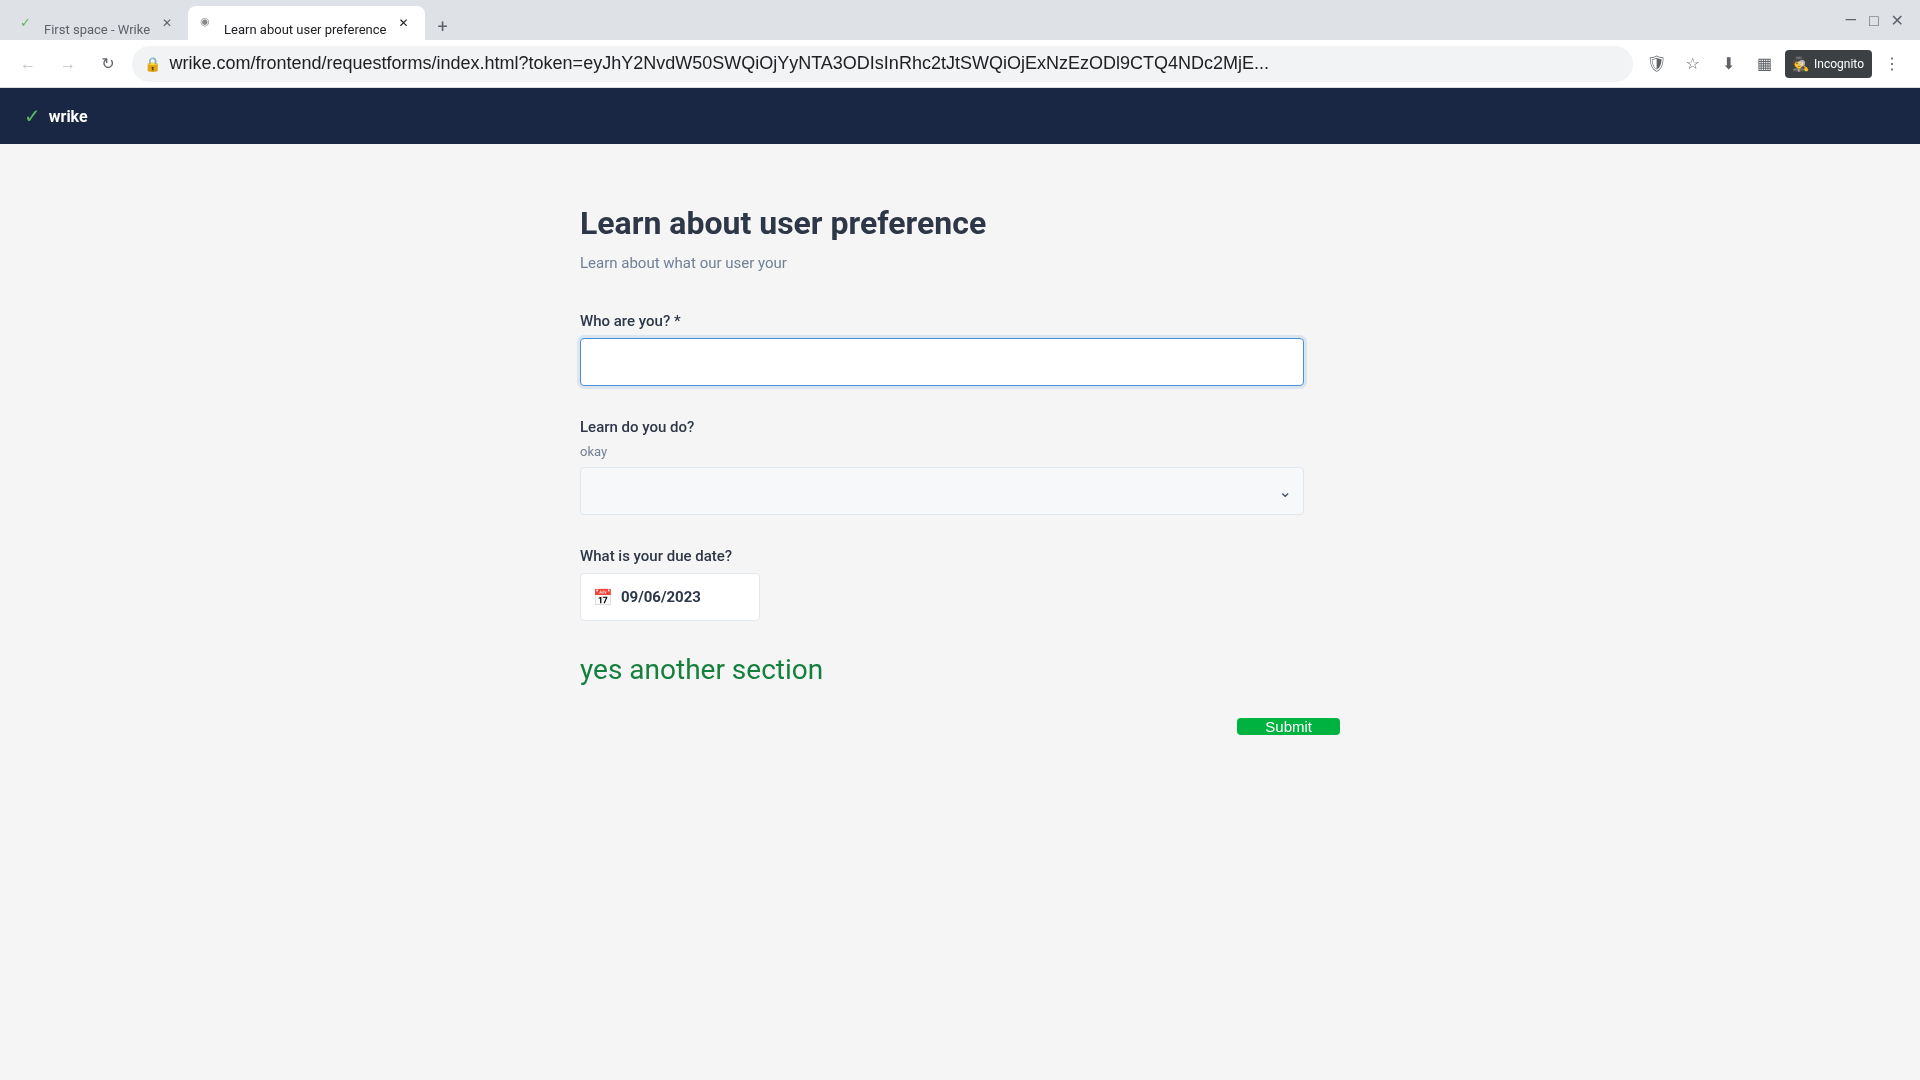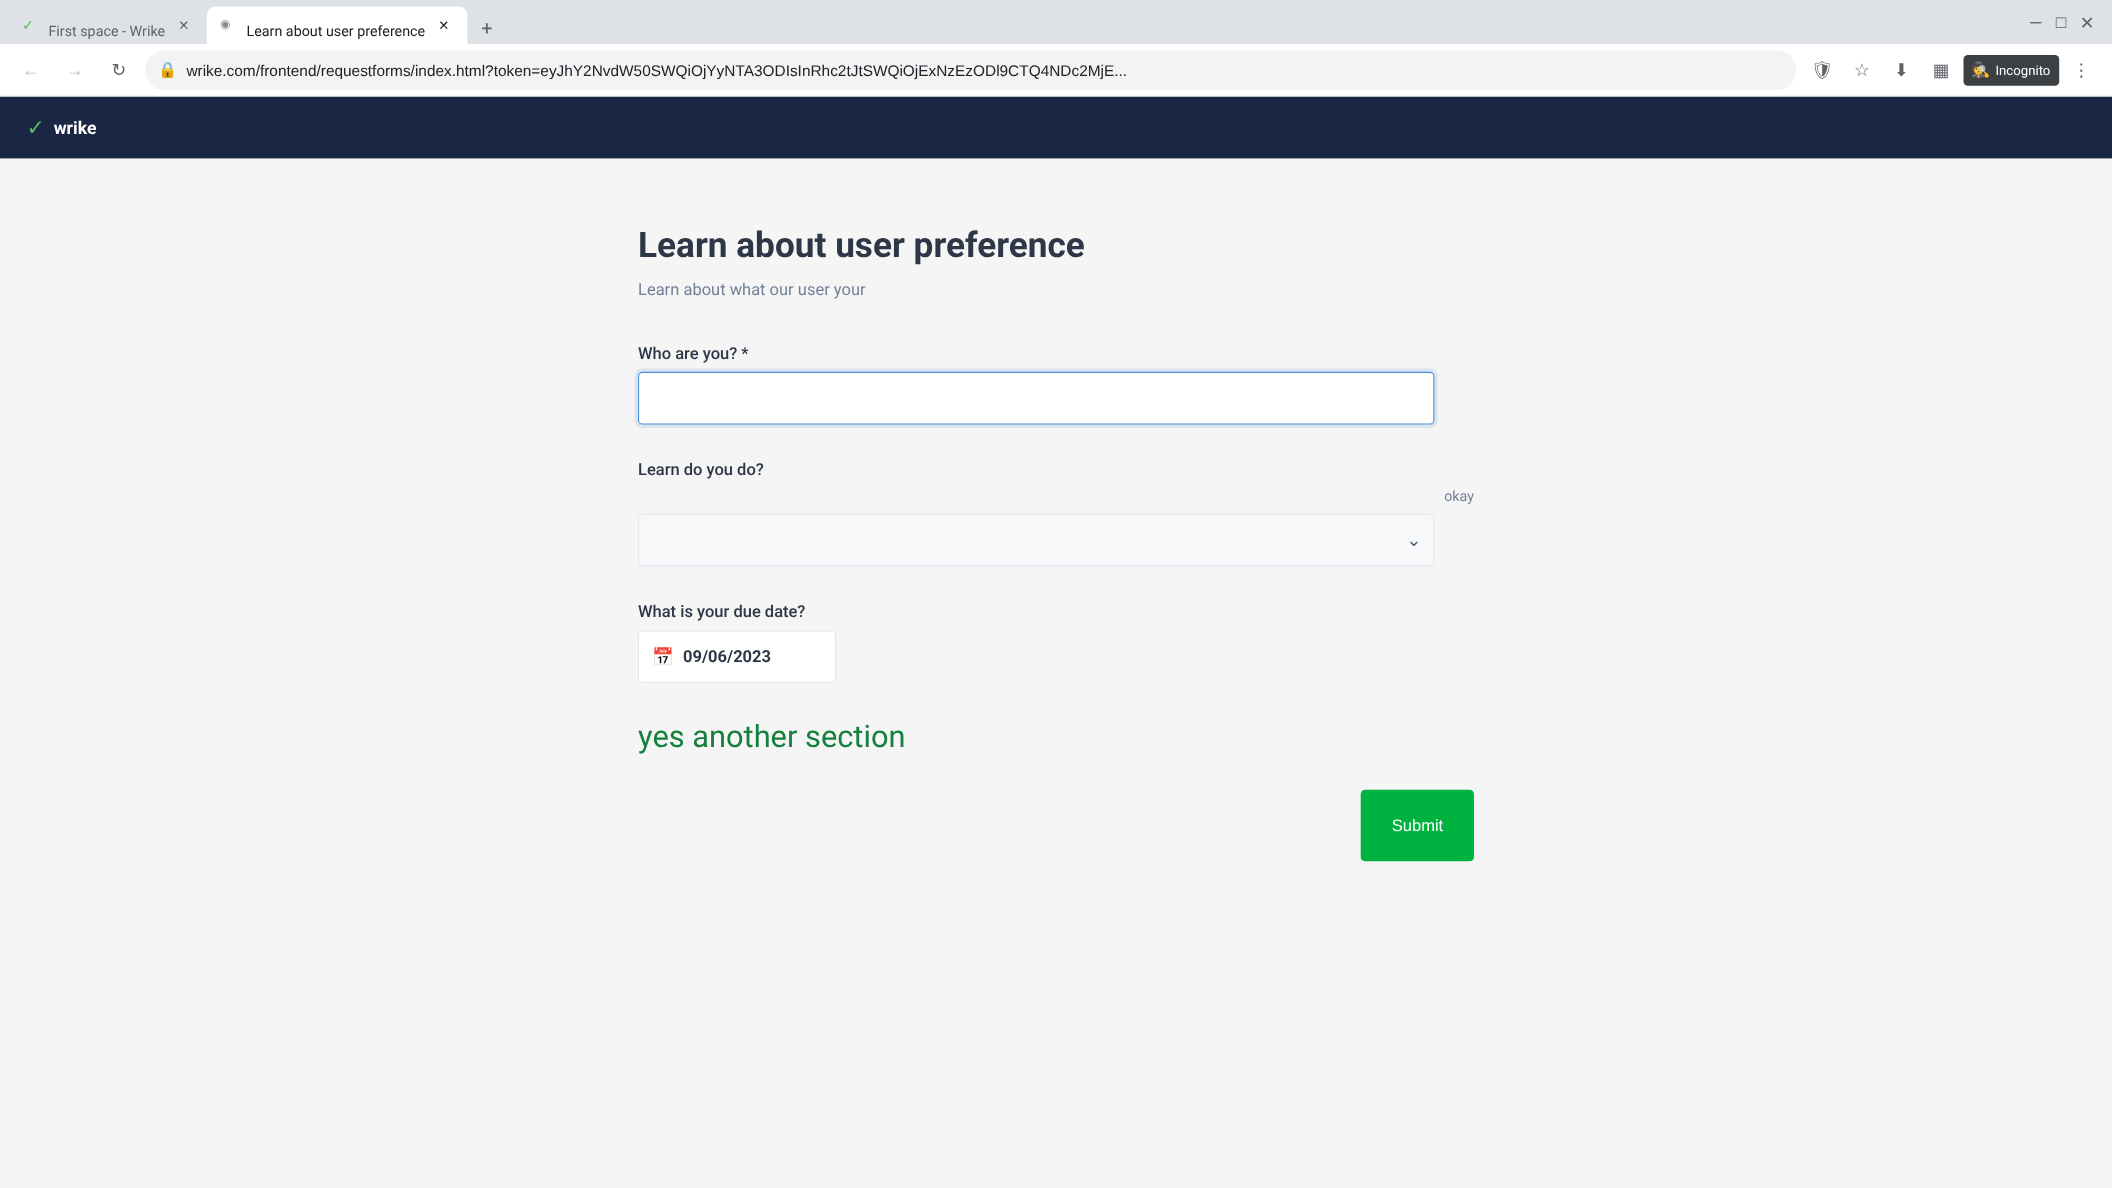--- a/index.html
+++ b/index.html
@@ -143,21 +143,21 @@
     .lock-icon {
       color: #5f6368;
       font-size: 14px;
     }
 
     .address-bar {
       flex: 1;
       background: transparent;
       border: none;
       outline: none;
-      font-size: 14px;
+      font-size: 18px;
       color: #202124;
     }
 
     .toolbar-actions {
       display: flex;
       align-items: center;
       gap: 4px;
     }
 
     .toolbar-icon-btn {
@@ -246,21 +246,20 @@
       font-weight: 500;
       margin-bottom: 8px;
       display: block;
     }
 
     .field-sublabel {
       font-size: 13px;
       color: #718096;
       margin-bottom: 8px;
       display: block;
-      text-align: right;
     }
 
     .text-input {
       width: 724px;
       height: 48px;
       border: 1.5px solid #4a90d9;
       border-radius: 4px;
       background: #ffffff;
       padding: 0 12px;
       font-size: 15px;
@@ -326,21 +325,21 @@
       font-weight: 400;
       color: #15803d;
       margin-bottom: 16px;
     }
 
     .submit-btn {
       background: #00b341;
       color: white;
       border: none;
       border-radius: 4px;
-      padding: 24px 28px;
+      padding: 0 28px;
       font-size: 15px;
       font-weight: 500;
       cursor: pointer;
       float: right;
     }
   </style>
 </head>
 <body>
 
 <div class="browser-chrome">

